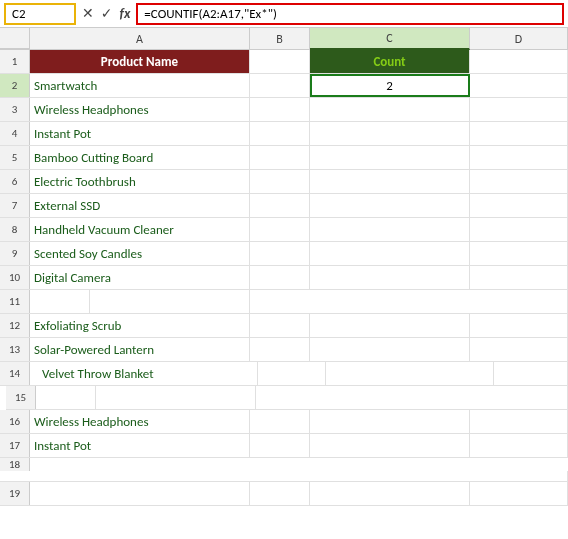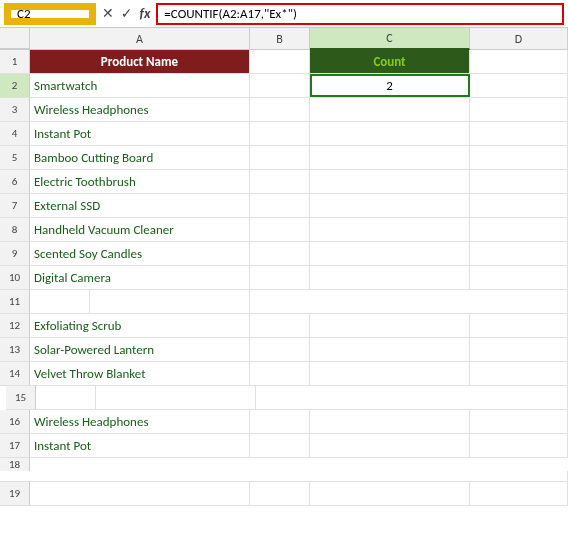--- a/index.html
+++ b/index.html
@@ -16,23 +16,23 @@
     .formula-bar {
       display: flex;
       align-items: center;
       height: 28px;
       border-bottom: 1px solid #ccc;
       background: #fff;
       padding: 0 4px;
       gap: 4px;
     }
     .cell-ref-box {
-      width: 92px;
+      width: 72px;
       height: 22px;
-      border: 7px solid #eab308;
+      border: 2px solid #eab308;
       display: flex;
       align-items: center;
       padding: 0 6px;
       font-size: 13px;
       flex-shrink: 0;
     }
     .formula-icons {
       display: flex;
       align-items: center;
       gap: 3px;
@@ -263,21 +263,21 @@
       <div class="cell cell-c"></div>
       <div class="cell cell-d"></div>
     </div>
     <div class="grid-row" style="display: flex; height: 24px; border-bottom: 1px solid rgb(224, 224, 224);">
       <div class="row-num">13</div>
       <div class="cell cell-a">Solar-Powered Lantern</div>
       <div class="cell cell-b"></div>
       <div class="cell cell-c"></div>
       <div class="cell cell-d"></div>
     </div>
-    <div class="grid-row" style="display: flex; height: 24px; border-bottom: 1px solid rgb(224, 224, 224);">
+    <div class="grid-row" style="display: flex; height: 24px; border-bottom: 1px solid rgb(224, 224, 224); gap: 8px;">
       <div class="row-num">14</div>
       <div class="cell cell-a">Velvet Throw Blanket</div>
       <div class="cell cell-b"></div>
       <div class="cell cell-c"></div>
       <div class="cell cell-d"></div>
     </div>
     <div class="grid-row" style="display: flex; height: 24px; border-bottom: 1px solid rgb(224, 224, 224); margin-left: 6px;">
       <div class="row-num">15</div>
       <div class="cell cell-b"></div>
       <div class="cell cell-c"></div>

